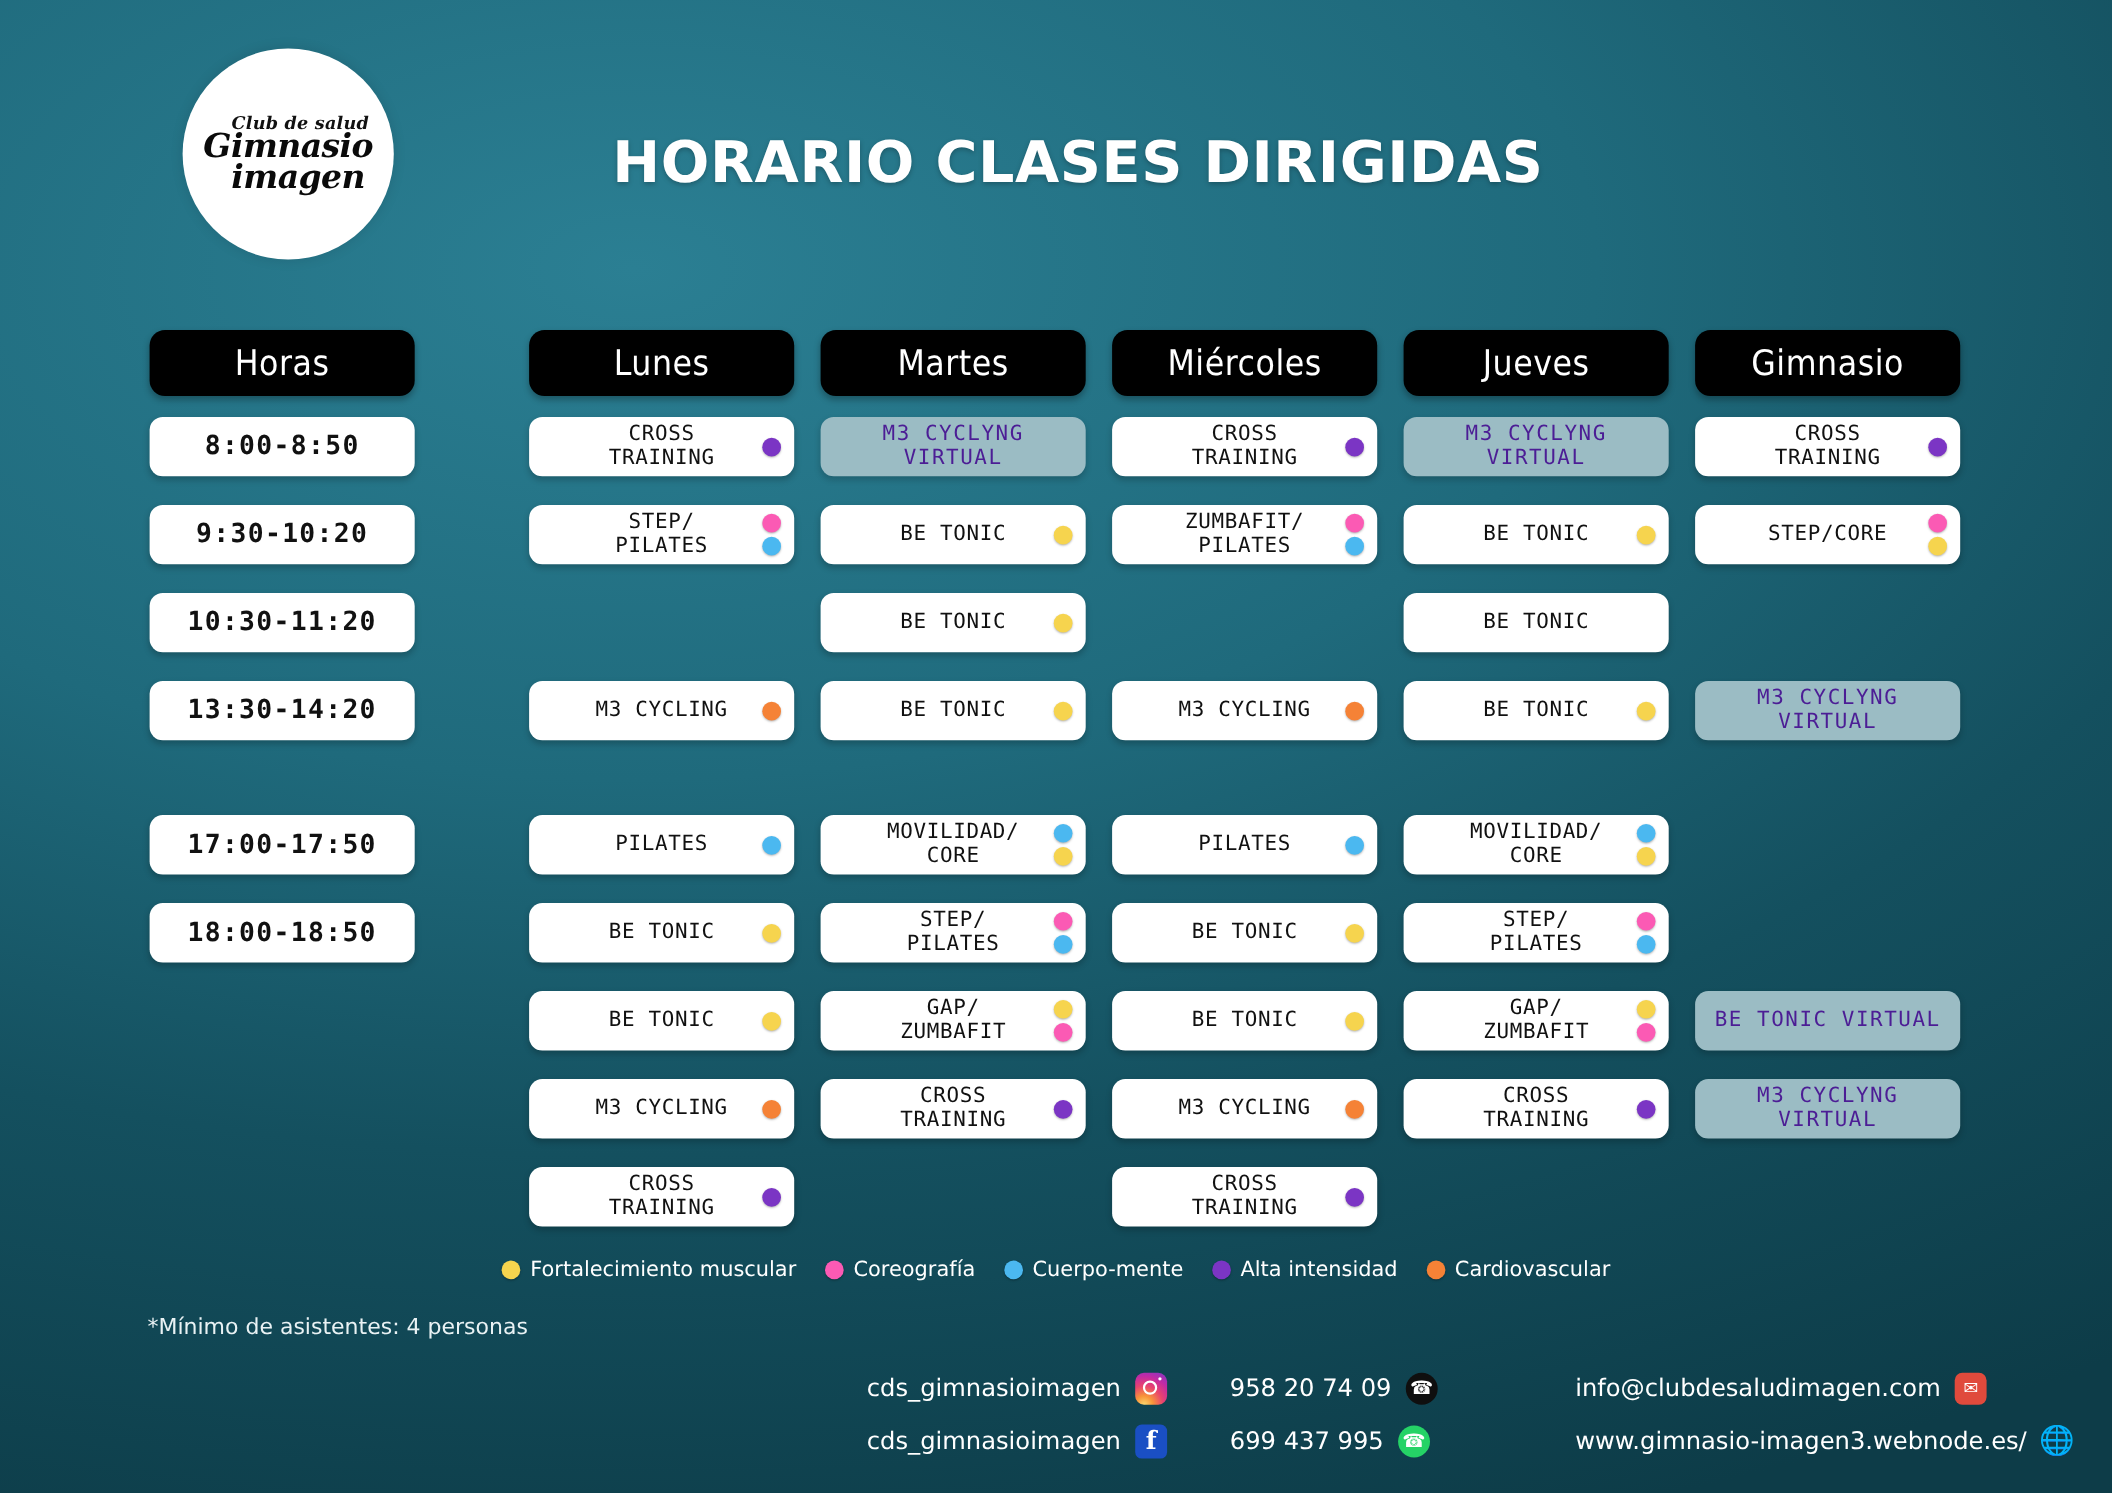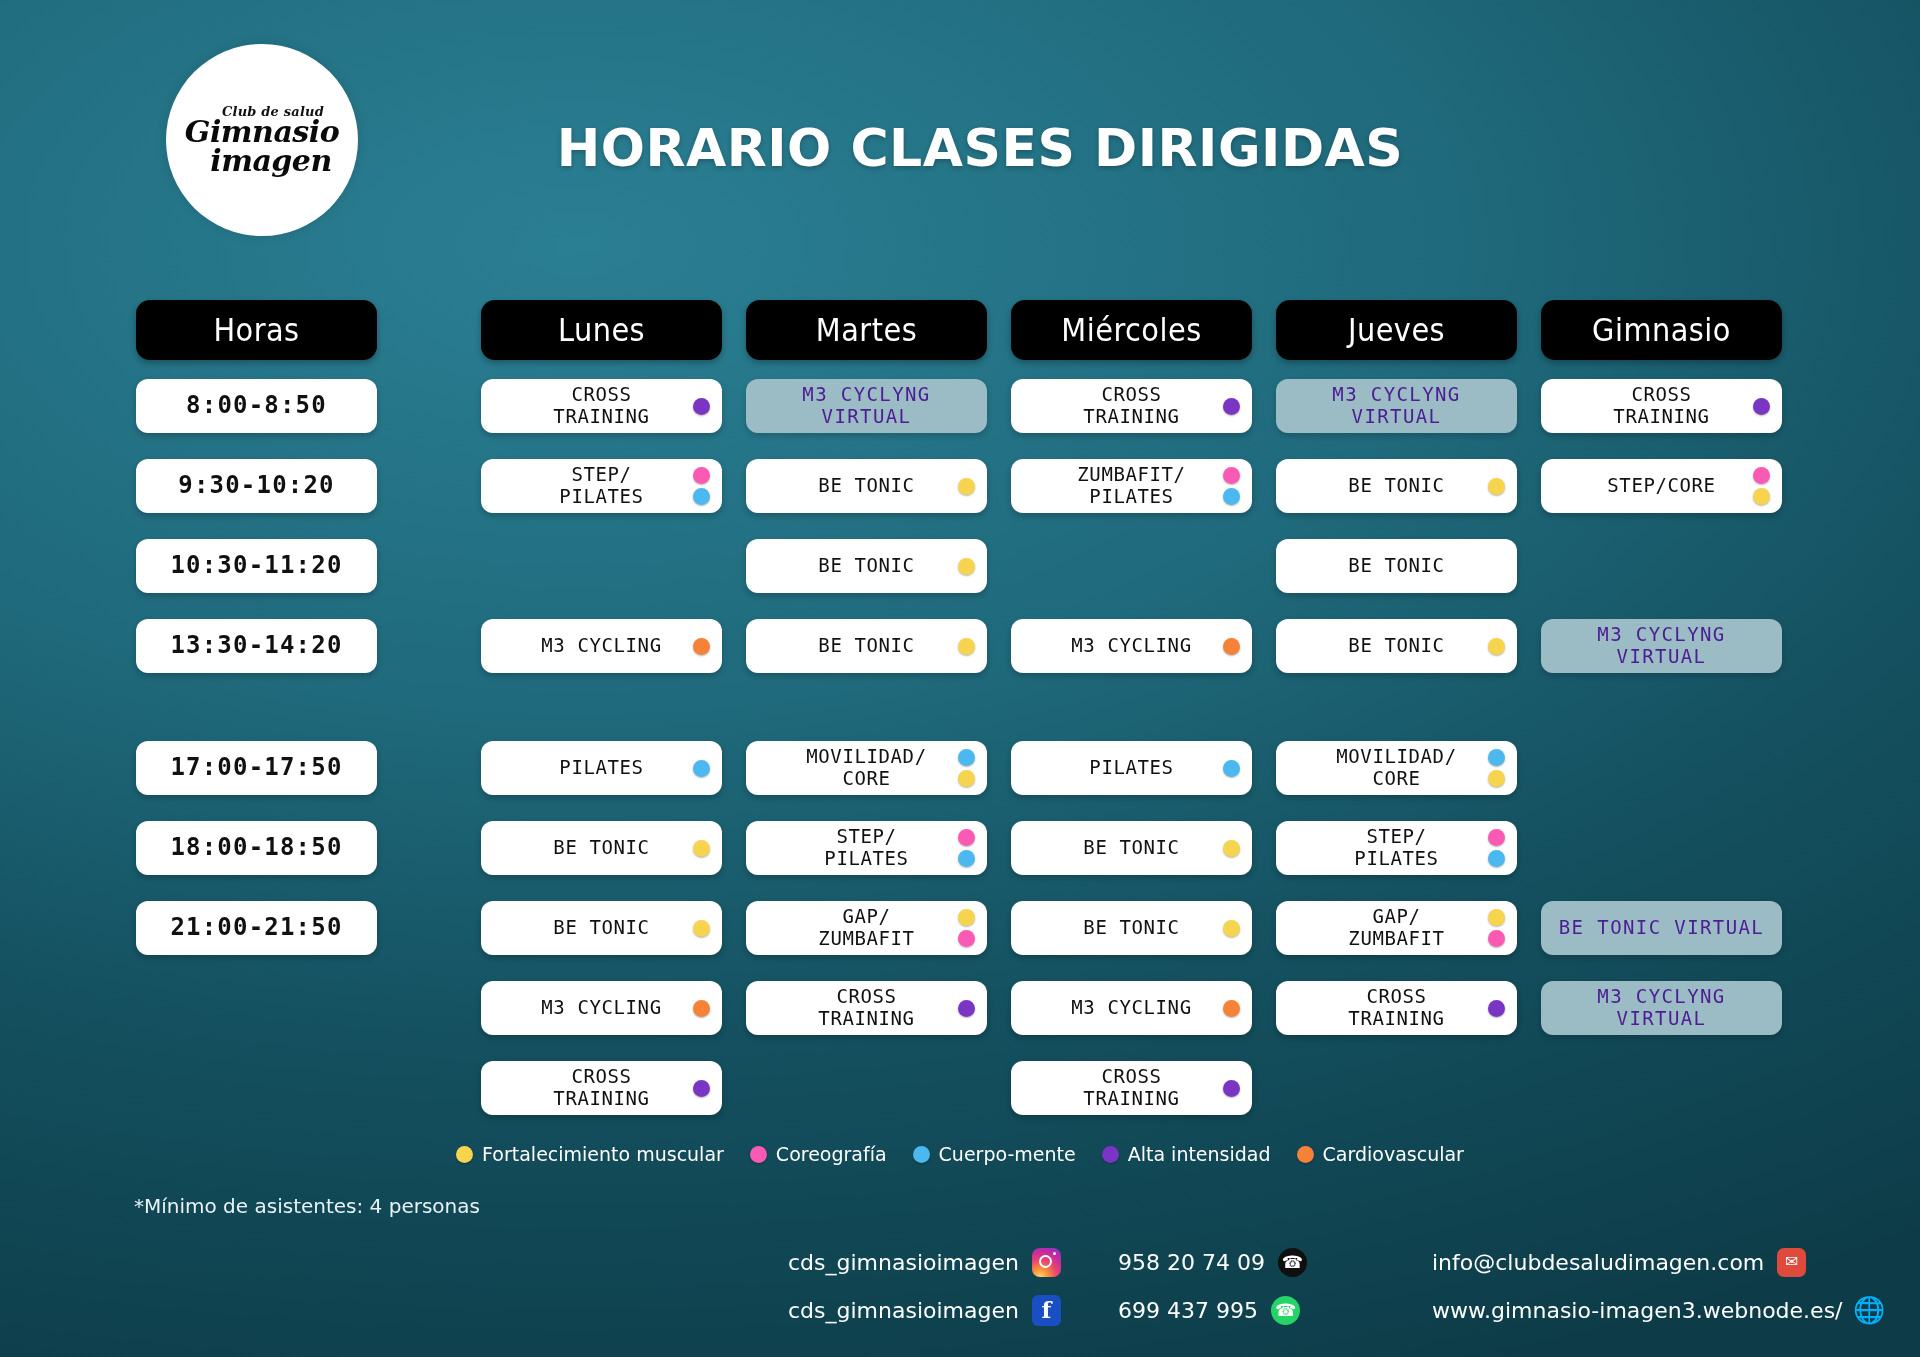--- a/index.html
+++ b/index.html
@@ -16,21 +16,21 @@
 
   
   .logo{
     position:absolute;left:166px;top:44px;width:192px;height:192px;
     border-radius:50%;background:#ffffff;
     display:flex;flex-direction:column;align-items:center;justify-content:center;
     box-shadow:0 0 12px rgba(0,0,0,.12);
   }
   .logo-sub{
     font-family:"DejaVu Serif",serif;font-style:italic;font-weight:bold;
-    font-size:13px;color:#111;letter-spacing:.2px;margin-left:22px;line-height:1;
+    font-size:16px;color:#111;letter-spacing:.2px;margin-left:22px;line-height:1;
   }
   .logo-main{
     font-family:"DejaVu Serif",serif;font-style:italic;font-weight:bold;
     font-size:30px;color:#0a0a0a;line-height:.95;letter-spacing:-.5px;text-align:center;
   }
   .logo-main span{display:block;}
   .logo-main .l2{margin-left:18px;}
 
   
   .title{
@@ -151,23 +151,20 @@
           </div>
           <div class="cell hours spacer-after">
             <div class="txt">13:30-14:20</div>
           </div>
           <div class="cell hours">
             <div class="txt">17:00-17:50</div>
           </div>
           <div class="cell hours">
             <div class="txt">18:00-18:50</div>
           </div>
-          <div class="cell hours">
-            <div class="txt">21:00-21:50</div>
-          </div>
         </div>
         <div class="col col-day">
           <div class="head">Lunes</div>
           <div class="cell">
             <div class="txt">CROSS
 TRAINING</div>
             <div class="dots">
               <div class="dot" style="background: rgb(123, 53, 196);"></div>
             </div>
           </div>

